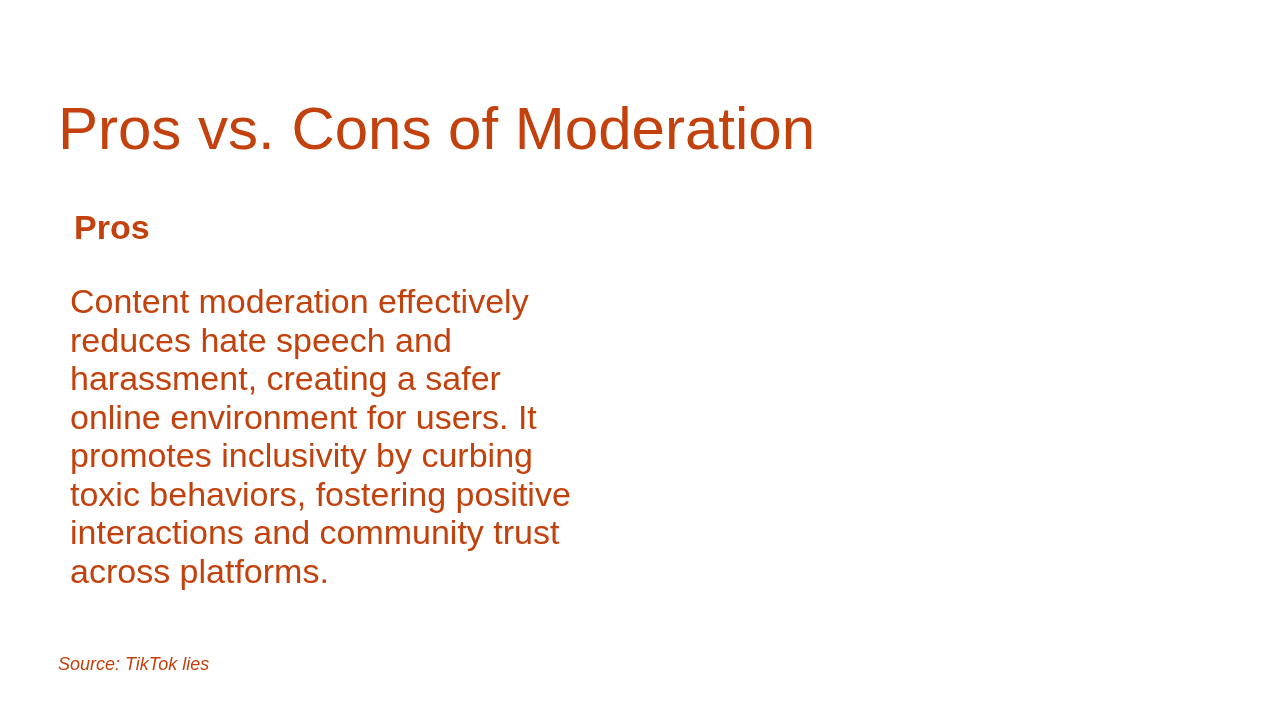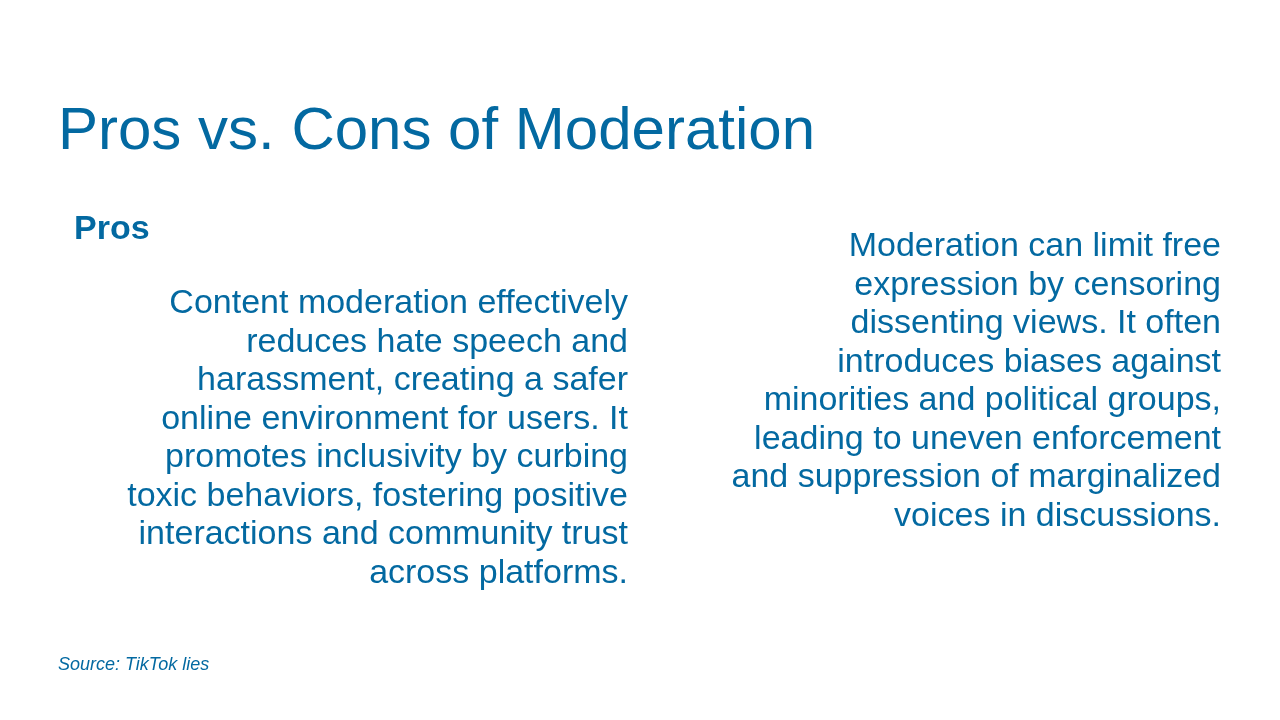--- a/index.html
+++ b/index.html
@@ -4,21 +4,21 @@
 <style>
   html, body {
     margin: 0;
     padding: 0;
   }
   .slide {
     position: relative;
     width: 1280px;
     height: 720px;
     background: #ffffff;
-    color: #0369a1;
+    color: #c2410c;
     font-family: "Liberation Sans", "DejaVu Sans", sans-serif;
     overflow: hidden;
   }
   .slide-title {
     position: absolute;
     left: 58px;
     top: 53px;
     font-size: 60px;
     font-weight: 400;
     line-height: 1.2;
@@ -36,21 +36,20 @@
     font-weight: 700;
     line-height: 41px;
     margin: 16px;
   }
   .col-body {
     margin: 34px 0 0 12px;
     font-size: 34px;
     font-weight: 400;
     line-height: 38.5px;
     white-space: pre-line;
-    text-align: right;
   }
   .source-note {
     position: absolute;
     left: 58px;
     top: 654px;
     font-size: 18px;
     font-style: italic;
     line-height: 1.2;
   }
 </style>
@@ -67,25 +66,17 @@
 reduces hate speech and
 harassment, creating a safer
 online environment for users. It
 promotes inclusivity by curbing
 toxic behaviors, fostering positive
 interactions and community trust
 across platforms.</p>
   </div>
 
   <div class="column right">
-    <p class="col-body">Moderation can limit free
-expression by censoring
-dissenting views. It often
-introduces biases against
-minorities and political groups,
-leading to uneven enforcement
-and suppression of marginalized
-voices in discussions.</p>
   </div>
 
   <div class="source-note">Source: TikTok lies</div>
 
 </div>
 
 </body></html>

